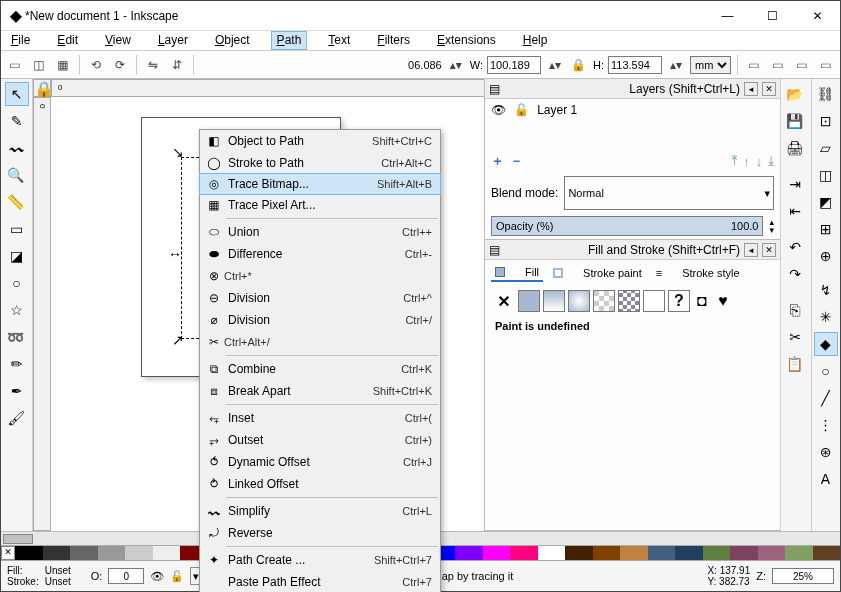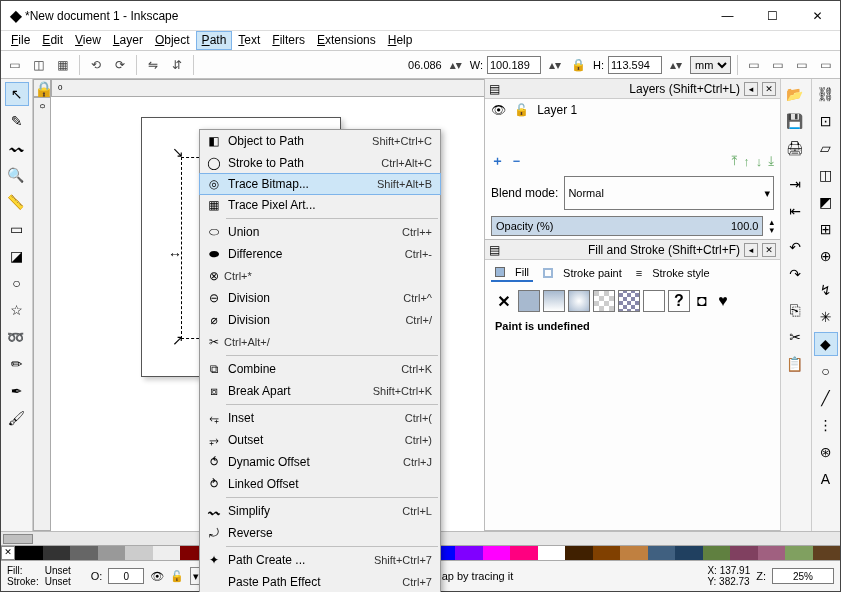--- a/index.html
+++ b/index.html
@@ -1,21 +1,21 @@
 <!DOCTYPE html>
 <html><head>
 <meta charset="utf-8">
 <style>
   * { box-sizing: border-box; margin: 0; padding: 0; font-family: "Segoe UI", Tahoma, sans-serif; }
   html, body { width: 841px; height: 592px; overflow: hidden; background: #fff; }
   .window { width: 841px; height: 592px; border: 1px solid #444; display: flex; flex-direction: column; background: #fff; }
   .titlebar { height: 30px; display: flex; align-items: center; padding-left: 6px; border-bottom: 1px solid #ddd; }
   .titlebar .title { font-size: 12px; flex: 1; }
   .titlebar .wbtn { width: 45px; height: 100%; display: flex; align-items: center; justify-content: center; font-size: 12px; }
-  .menubar { height: 20px; display: flex; padding: 0 4px; font-size: 12px; border-bottom:1px solid #ccc; }
+  .menubar { height: 20px; display: flex; padding: 0 4px; font-size: 12px; border-bottom:1px solid #ccc;gap:15px; }
   .menubar .mitem { padding: 2px 6px; cursor: default; }
   .menubar .mitem.open { background: #cde6f7; border:1px solid #7eb4ea; padding:1px 5px; }
   .toolbar { height: 28px; border-bottom: 1px solid #c0c0c0; display:flex; align-items:center; padding:0 4px; gap:4px; background:#fdfdfd;}
   .toolbar .tbtn { width:20px; height:20px; border:1px solid transparent; display:flex; align-items:center; justify-content:center; font-size:12px; color:#444;}
   .toolbar .tsep { width:1px; height:20px; background:#ccc; margin:0 2px; }
   .toolbar .tlabel { font-size:11px; }
   .toolbar .tnum { width:54px; height:18px; border:1px solid #7a7a7a; font-size:11px; padding:0 2px; }
   .toolbar .tsel { height:18px; border:1px solid #7a7a7a; font-size:11px; }
   .body { flex:1; display:flex; position:relative; }
   .ltools { width:32px; border-right:1px solid #ccc; display:flex; flex-direction:column; align-items:center; padding-top:3px; gap:3px; background:#f5f5f5;}
@@ -29,24 +29,24 @@
   .sel-rect { position:absolute; left:130px; top:60px; width:160px; height:182px; border:1px dashed #000;}
   .sel-handle { position:absolute; width:10px; height:10px; font-size:14px; color:#000;}
   .rpanels { width:296px; border-left:1px solid #bbb; display:flex; flex-direction:column; background:#fdfdfd;}
   .panel { border-bottom:1px solid #bbb; }
   .phead { height:20px; display:flex; align-items:center; padding:0 4px; font-size:12px; background:#eee; gap:4px; border-bottom:1px solid #ccc;}
   .phead .flex { flex:1;text-align:right; }
   .phead .pbtn { width:14px; height:14px; border:1px solid #999; font-size:9px; display:flex; align-items:center; justify-content:center;}
   .layerlist { height:50px; padding:4px 6px; font-size:12px; display:flex; align-items:flex-start; gap:8px;}
   .layerctl { display:flex; align-items:center; gap:6px; padding:3px 6px; font-size:13px;}
   .panel-row { display:flex; align-items:center; gap:6px; padding:3px 6px; font-size:12px;}
-  .blendsel { flex:1; height:22px; border:1px solid #7a7a7a; font-size:11px; padding:16px 3px; }
+  .blendsel { flex:1; height:34px; border:1px solid #7a7a7a; font-size:11px; padding:4px 3px; }
   .opacity-box { flex:1; height:20px; border:1px solid #7a7a7a; display:flex; align-items:center; background:linear-gradient(90deg,#c8d8e8 0%,#c8d8e8 100%); padding:0 4px; font-size:11px; justify-content:space-between;}
   .fs-tabs { display:flex; gap:6px; padding:4px 6px; font-size:11px;}
-  .fs-tab { padding:2px 4px; display:flex; gap:10px; align-items:center;}
+  .fs-tab { padding:2px 4px; display:flex; gap:20px; align-items:center;}
   .fs-tab.sel { border-bottom:2px solid #2a6fc9;}
   .swatches { display:flex; gap:3px; padding:4px 8px;}
   .swatch { width:22px; height:22px; border:1px solid #777; }
   .paint-msg { padding:4px 10px; font-size:11px; font-weight:bold;}
   .rtools { width:60px; border-left:1px solid #ccc; display:flex; gap:2px; background:#f5f5f5;}
   .rtcol { width:28px; display:flex; flex-direction:column; align-items:center; padding-top:3px; gap:3px;}
 
   .menu { position:absolute; left:198px; top:50px; width:242px; background:#f0f0f0; border:1px solid #999; box-shadow:2px 2px 6px rgba(0,0,0,.3); z-index:100; font-size:12px;}
   .menu .mrow { display:flex; align-items:center; height:22px; padding:0 8px 0 4px;}
   .menu .mrow.hl { background:#cde6f7; border:1px solid #7eb4ea; height:22px; margin:-1px;}

